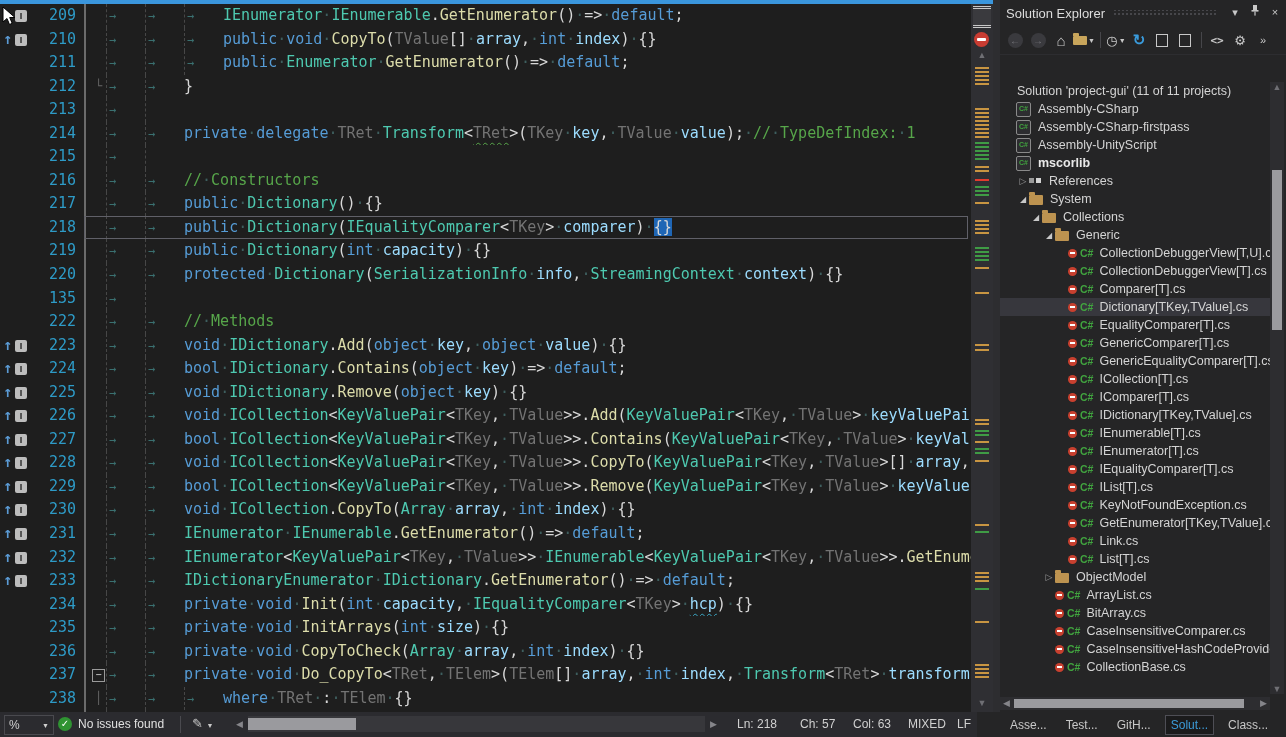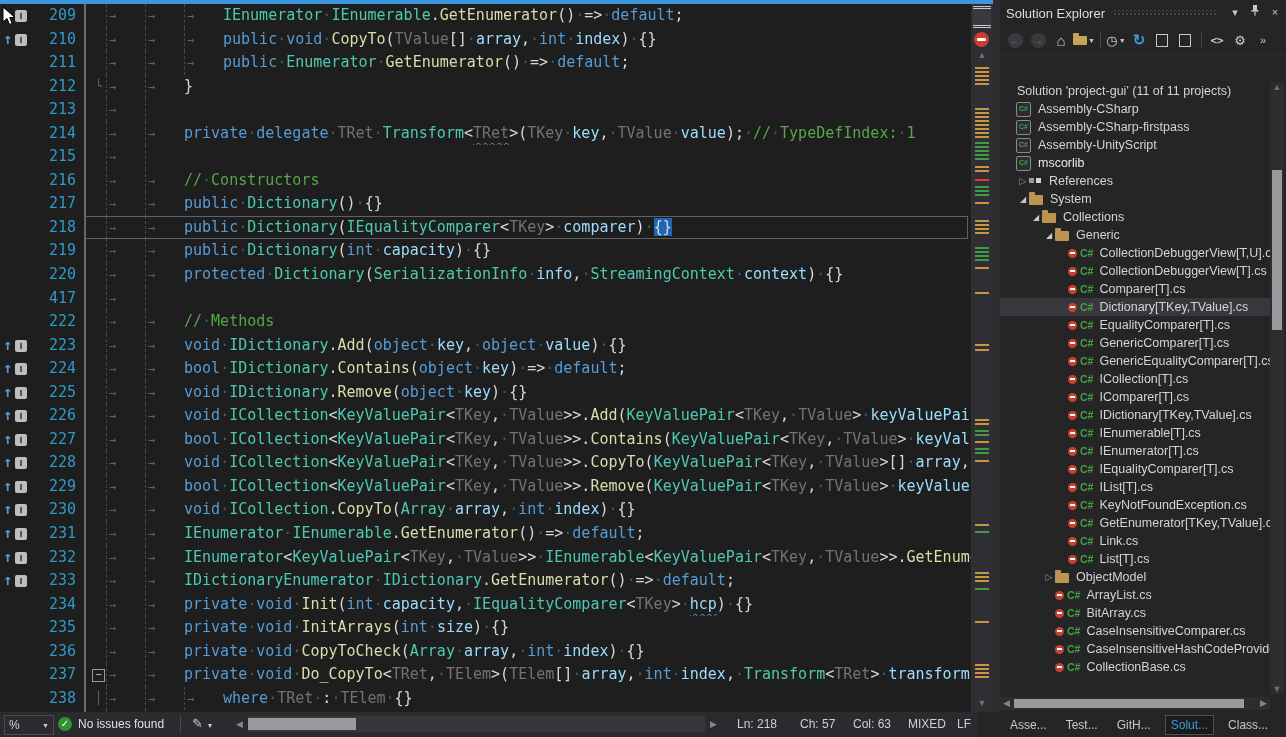--- a/index.html
+++ b/index.html
@@ -60,21 +60,21 @@
   .mag::before{content:'';position:absolute;left:2px;top:1px;width:7px;height:7px;border:1.5px solid #C8C8C8;border-radius:50%;}
   .mag::after{content:'';position:absolute;left:9px;top:9px;width:4px;height:1.5px;background:#C8C8C8;transform:rotate(45deg);}
   .sdd{color:#C8C8C8;font-size:7px;padding:0 4px;}
   
   .tree{position:absolute;left:0;top:82px;width:270px;height:614px;overflow:hidden;}
   .trow{height:18px;display:flex;align-items:center;font-size:12.5px;color:#D4D4D4;white-space:nowrap;}
   .trow.selrow{background:#37373D;}
   .tarrow{width:12px;flex:none;text-align:center;font-size:8px;color:#C8C8C8;}
   .tarrow.col{color:#9A9A9A;font-size:9px;}
   .tlabel{padding-left:1px;}
-  .tlabel.b{font-weight:normal;color:#E8E8E8;}
+  .tlabel.b{font-weight:bold;color:#E8E8E8;}
   .projicon{width:13px;height:13px;flex:none;border:1px solid #8A8A8A;border-radius:2px;color:#41A33F;font:bold 7px/12px "Liberation Sans",sans-serif;text-align:center;margin-right:6px;background:#2D2D30;}
   .refsicon{width:14px;height:10px;flex:none;position:relative;margin-right:5px;}
   .refsicon::before{content:'';position:absolute;left:0;top:2px;width:5px;height:5px;background:#9A9A9A;}
   .refsicon::after{content:'';position:absolute;left:7px;top:2px;width:5px;height:5px;background:#D4D4D4;}
   .tfolder{width:14px;height:10px;flex:none;background:#BD9350;border-radius:1px;position:relative;margin-right:6px;margin-top:2px;}
   .tfolder::before{content:'';position:absolute;top:-3px;left:0;width:6px;height:3px;background:#BD9350;border-radius:1px 1px 0 0;}
   .csbadge{width:9px;height:9px;flex:none;border-radius:50%;background:#C8402F;position:relative;margin-right:3px;}
   .csbadge::after{content:'';position:absolute;left:2px;top:3.5px;width:5px;height:2px;background:#fff;}
   .csglyph{flex:none;color:#41A33F;font:bold 10.5px "Liberation Sans",sans-serif;margin-right:5px;}
   
@@ -119,21 +119,21 @@
         <div class="code-row"><span class="glyph"></span><span class="lnum">211</span><span class="msep"></span><span class="fold"></span><span class="codetext"><span class="ind"><span class="arr">→</span></span><span class="ind"><span class="arr">→</span></span><span class="ind"><span class="arr">→</span></span><span class="tk-k">public</span><span class="tk-p"><span class="ws">·</span></span><span class="tk-t">Enumerator</span><span class="tk-p"><span class="ws">·</span></span><span class="tk-m">GetEnumerator</span><span class="tk-p">()<span class="ws">·</span>=&gt;<span class="ws">·</span></span><span class="tk-k">default</span><span class="tk-p">;</span></span></div>
         <div class="code-row"><span class="glyph"></span><span class="lnum">212</span><span class="msep"></span><span class="fold fend">└</span><span class="codetext"><span class="ind"><span class="arr">→</span></span><span class="ind"><span class="arr">→</span></span><span class="tk-p">}</span></span></div>
         <div class="code-row"><span class="glyph"></span><span class="lnum">213</span><span class="msep"></span><span class="fold"></span><span class="codetext"><span class="ind"><span class="arr">→</span></span><span class="ind"></span></span></div>
         <div class="code-row"><span class="glyph"></span><span class="lnum">214</span><span class="msep"></span><span class="fold"></span><span class="codetext"><span class="ind"><span class="arr">→</span></span><span class="ind"><span class="arr">→</span></span><span class="tk-k">private</span><span class="tk-p"><span class="ws">·</span></span><span class="tk-k">delegate</span><span class="tk-p"><span class="ws">·</span></span><span class="tk-g">TRet</span><span class="tk-p"><span class="ws">·</span></span><span class="tk-t">Transform</span><span class="tk-p">&lt;</span><span class="tk-g sq-green">TRet</span><span class="tk-p">&gt;(</span><span class="tk-g">TKey</span><span class="tk-p"><span class="ws">·</span></span><span class="tk-v">key</span><span class="tk-p">,<span class="ws">·</span></span><span class="tk-g">TValue</span><span class="tk-p"><span class="ws">·</span></span><span class="tk-v">value</span><span class="tk-p">);</span><span class="tk-p"><span class="ws">·</span></span><span class="tk-c">//<span class="ws">·</span>TypeDefIndex:<span class="ws">·</span>1</span></span></div>
         <div class="code-row"><span class="glyph"></span><span class="lnum">215</span><span class="msep"></span><span class="fold"></span><span class="codetext"><span class="ind"><span class="arr">→</span></span><span class="ind"></span></span></div>
         <div class="code-row"><span class="glyph"></span><span class="lnum">216</span><span class="msep"></span><span class="fold"></span><span class="codetext"><span class="ind"><span class="arr">→</span></span><span class="ind"><span class="arr">→</span></span><span class="tk-c">//<span class="ws">·</span>Constructors</span></span></div>
         <div class="code-row"><span class="glyph"></span><span class="lnum">217</span><span class="msep"></span><span class="fold"></span><span class="codetext"><span class="ind"><span class="arr">→</span></span><span class="ind"><span class="arr">→</span></span><span class="tk-k">public</span><span class="tk-p"><span class="ws">·</span></span><span class="tk-t">Dictionary</span><span class="tk-p">()<span class="ws">·</span>{}</span></span></div>
         <div class="code-row"><span class="glyph"></span><span class="lnum">218</span><span class="msep"></span><span class="fold"></span><span class="codetext"><span class="ind"><span class="arr">→</span></span><span class="ind"><span class="arr">→</span></span><span class="tk-k">public</span><span class="tk-p"><span class="ws">·</span></span><span class="tk-t">Dictionary</span><span class="tk-p">(</span><span class="tk-t">IEqualityComparer</span><span class="tk-p">&lt;</span><span class="tk-g">TKey</span><span class="tk-p">&gt;<span class="ws">·</span></span><span class="tk-v">comparer</span><span class="tk-p">)<span class="ws">·</span></span><span class="tk-p sel">{}</span></span><span class="curbox"></span></div>
         <div class="code-row"><span class="glyph"></span><span class="lnum">219</span><span class="msep"></span><span class="fold"></span><span class="codetext"><span class="ind"><span class="arr">→</span></span><span class="ind"><span class="arr">→</span></span><span class="tk-k">public</span><span class="tk-p"><span class="ws">·</span></span><span class="tk-t">Dictionary</span><span class="tk-p">(</span><span class="tk-k">int</span><span class="tk-p"><span class="ws">·</span></span><span class="tk-v">capacity</span><span class="tk-p">)<span class="ws">·</span>{}</span></span></div>
         <div class="code-row"><span class="glyph"></span><span class="lnum">220</span><span class="msep"></span><span class="fold"></span><span class="codetext"><span class="ind"><span class="arr">→</span></span><span class="ind"><span class="arr">→</span></span><span class="tk-k">protected</span><span class="tk-p"><span class="ws">·</span></span><span class="tk-t">Dictionary</span><span class="tk-p">(</span><span class="tk-t">SerializationInfo</span><span class="tk-p"><span class="ws">·</span></span><span class="tk-v">info</span><span class="tk-p">,<span class="ws">·</span></span><span class="tk-t">StreamingContext</span><span class="tk-p"><span class="ws">·</span></span><span class="tk-v">context</span><span class="tk-p">)<span class="ws">·</span>{}</span></span></div>
-        <div class="code-row"><span class="glyph"></span><span class="lnum">417</span><span class="msep"></span><span class="fold"></span><span class="codetext"><span class="ind"><span class="arr">→</span></span><span class="ind"></span></span></div>
+        <div class="code-row"><span class="glyph"></span><span class="lnum">135</span><span class="msep"></span><span class="fold"></span><span class="codetext"><span class="ind"><span class="arr">→</span></span><span class="ind"></span></span></div>
         <div class="code-row"><span class="glyph"></span><span class="lnum">222</span><span class="msep"></span><span class="fold"></span><span class="codetext"><span class="ind"><span class="arr">→</span></span><span class="ind"><span class="arr">→</span></span><span class="tk-c">//<span class="ws">·</span>Methods</span></span></div>
         <div class="code-row"><span class="glyph"><span class="ia">↑</span><span class="ib">I</span></span><span class="lnum">223</span><span class="msep"></span><span class="fold"></span><span class="codetext"><span class="ind"><span class="arr">→</span></span><span class="ind"><span class="arr">→</span></span><span class="tk-k">void</span><span class="tk-p"><span class="ws">·</span></span><span class="tk-t">IDictionary</span><span class="tk-p">.</span><span class="tk-m">Add</span><span class="tk-p">(</span><span class="tk-k">object</span><span class="tk-p"><span class="ws">·</span></span><span class="tk-v">key</span><span class="tk-p">,<span class="ws">·</span></span><span class="tk-k">object</span><span class="tk-p"><span class="ws">·</span></span><span class="tk-v">value</span><span class="tk-p">)<span class="ws">·</span>{}</span></span></div>
         <div class="code-row"><span class="glyph"><span class="ia">↑</span><span class="ib">I</span></span><span class="lnum">224</span><span class="msep"></span><span class="fold"></span><span class="codetext"><span class="ind"><span class="arr">→</span></span><span class="ind"><span class="arr">→</span></span><span class="tk-k">bool</span><span class="tk-p"><span class="ws">·</span></span><span class="tk-t">IDictionary</span><span class="tk-p">.</span><span class="tk-m">Contains</span><span class="tk-p">(</span><span class="tk-k">object</span><span class="tk-p"><span class="ws">·</span></span><span class="tk-v">key</span><span class="tk-p">)<span class="ws">·</span>=&gt;<span class="ws">·</span></span><span class="tk-k">default</span><span class="tk-p">;</span></span></div>
         <div class="code-row"><span class="glyph"><span class="ia">↑</span><span class="ib">I</span></span><span class="lnum">225</span><span class="msep"></span><span class="fold"></span><span class="codetext"><span class="ind"><span class="arr">→</span></span><span class="ind"><span class="arr">→</span></span><span class="tk-k">void</span><span class="tk-p"><span class="ws">·</span></span><span class="tk-t">IDictionary</span><span class="tk-p">.</span><span class="tk-m">Remove</span><span class="tk-p">(</span><span class="tk-k">object</span><span class="tk-p"><span class="ws">·</span></span><span class="tk-v">key</span><span class="tk-p">)<span class="ws">·</span>{}</span></span></div>
         <div class="code-row"><span class="glyph"><span class="ia">↑</span><span class="ib">I</span></span><span class="lnum">226</span><span class="msep"></span><span class="fold"></span><span class="codetext"><span class="ind"><span class="arr">→</span></span><span class="ind"><span class="arr">→</span></span><span class="tk-k">void</span><span class="tk-p"><span class="ws">·</span></span><span class="tk-t">ICollection</span><span class="tk-p">&lt;</span><span class="tk-t">KeyValuePair</span><span class="tk-p">&lt;</span><span class="tk-g">TKey</span><span class="tk-p">,<span class="ws">·</span></span><span class="tk-g">TValue</span><span class="tk-p">&gt;&gt;.</span><span class="tk-m">Add</span><span class="tk-p">(</span><span class="tk-t">KeyValuePair</span><span class="tk-p">&lt;</span><span class="tk-g">TKey</span><span class="tk-p">,<span class="ws">·</span></span><span class="tk-g">TValue</span><span class="tk-p">&gt;<span class="ws">·</span></span><span class="tk-v">keyValuePair</span></span></div>
         <div class="code-row"><span class="glyph"><span class="ia">↑</span><span class="ib">I</span></span><span class="lnum">227</span><span class="msep"></span><span class="fold"></span><span class="codetext"><span class="ind"><span class="arr">→</span></span><span class="ind"><span class="arr">→</span></span><span class="tk-k">bool</span><span class="tk-p"><span class="ws">·</span></span><span class="tk-t">ICollection</span><span class="tk-p">&lt;</span><span class="tk-t">KeyValuePair</span><span class="tk-p">&lt;</span><span class="tk-g">TKey</span><span class="tk-p">,<span class="ws">·</span></span><span class="tk-g">TValue</span><span class="tk-p">&gt;&gt;.</span><span class="tk-m">Contains</span><span class="tk-p">(</span><span class="tk-t">KeyValuePair</span><span class="tk-p">&lt;</span><span class="tk-g">TKey</span><span class="tk-p">,<span class="ws">·</span></span><span class="tk-g">TValue</span><span class="tk-p">&gt;<span class="ws">·</span></span><span class="tk-v">keyValuePair</span></span></div>
         <div class="code-row"><span class="glyph"><span class="ia">↑</span><span class="ib">I</span></span><span class="lnum">228</span><span class="msep"></span><span class="fold"></span><span class="codetext"><span class="ind"><span class="arr">→</span></span><span class="ind"><span class="arr">→</span></span><span class="tk-k">void</span><span class="tk-p"><span class="ws">·</span></span><span class="tk-t">ICollection</span><span class="tk-p">&lt;</span><span class="tk-t">KeyValuePair</span><span class="tk-p">&lt;</span><span class="tk-g">TKey</span><span class="tk-p">,<span class="ws">·</span></span><span class="tk-g">TValue</span><span class="tk-p">&gt;&gt;.</span><span class="tk-m">CopyTo</span><span class="tk-p">(</span><span class="tk-t">KeyValuePair</span><span class="tk-p">&lt;</span><span class="tk-g">TKey</span><span class="tk-p">,<span class="ws">·</span></span><span class="tk-g">TValue</span><span class="tk-p">&gt;[]<span class="ws">·</span></span><span class="tk-v">array</span><span class="tk-p">,<span class="ws">·</span></span></span></div>
         <div class="code-row"><span class="glyph"><span class="ia">↑</span><span class="ib">I</span></span><span class="lnum">229</span><span class="msep"></span><span class="fold"></span><span class="codetext"><span class="ind"><span class="arr">→</span></span><span class="ind"><span class="arr">→</span></span><span class="tk-k">bool</span><span class="tk-p"><span class="ws">·</span></span><span class="tk-t">ICollection</span><span class="tk-p">&lt;</span><span class="tk-t">KeyValuePair</span><span class="tk-p">&lt;</span><span class="tk-g">TKey</span><span class="tk-p">,<span class="ws">·</span></span><span class="tk-g">TValue</span><span class="tk-p">&gt;&gt;.</span><span class="tk-m">Remove</span><span class="tk-p">(</span><span class="tk-t">KeyValuePair</span><span class="tk-p">&lt;</span><span class="tk-g">TKey</span><span class="tk-p">,<span class="ws">·</span></span><span class="tk-g">TValue</span><span class="tk-p">&gt;<span class="ws">·</span></span><span class="tk-v">keyValuePair</span></span></div>
         <div class="code-row"><span class="glyph"><span class="ia">↑</span><span class="ib">I</span></span><span class="lnum">230</span><span class="msep"></span><span class="fold"></span><span class="codetext"><span class="ind"><span class="arr">→</span></span><span class="ind"><span class="arr">→</span></span><span class="tk-k">void</span><span class="tk-p"><span class="ws">·</span></span><span class="tk-t">ICollection</span><span class="tk-p">.</span><span class="tk-m">CopyTo</span><span class="tk-p">(</span><span class="tk-t">Array</span><span class="tk-p"><span class="ws">·</span></span><span class="tk-v">array</span><span class="tk-p">,<span class="ws">·</span></span><span class="tk-k">int</span><span class="tk-p"><span class="ws">·</span></span><span class="tk-v">index</span><span class="tk-p">)<span class="ws">·</span>{}</span></span></div>
         <div class="code-row"><span class="glyph"><span class="ia">↑</span><span class="ib">I</span></span><span class="lnum">231</span><span class="msep"></span><span class="fold"></span><span class="codetext"><span class="ind"><span class="arr">→</span></span><span class="ind"><span class="arr">→</span></span><span class="tk-t">IEnumerator</span><span class="tk-p"><span class="ws">·</span></span><span class="tk-t">IEnumerable</span><span class="tk-p">.</span><span class="tk-m">GetEnumerator</span><span class="tk-p">()<span class="ws">·</span>=&gt;<span class="ws">·</span></span><span class="tk-k">default</span><span class="tk-p">;</span></span></div>

